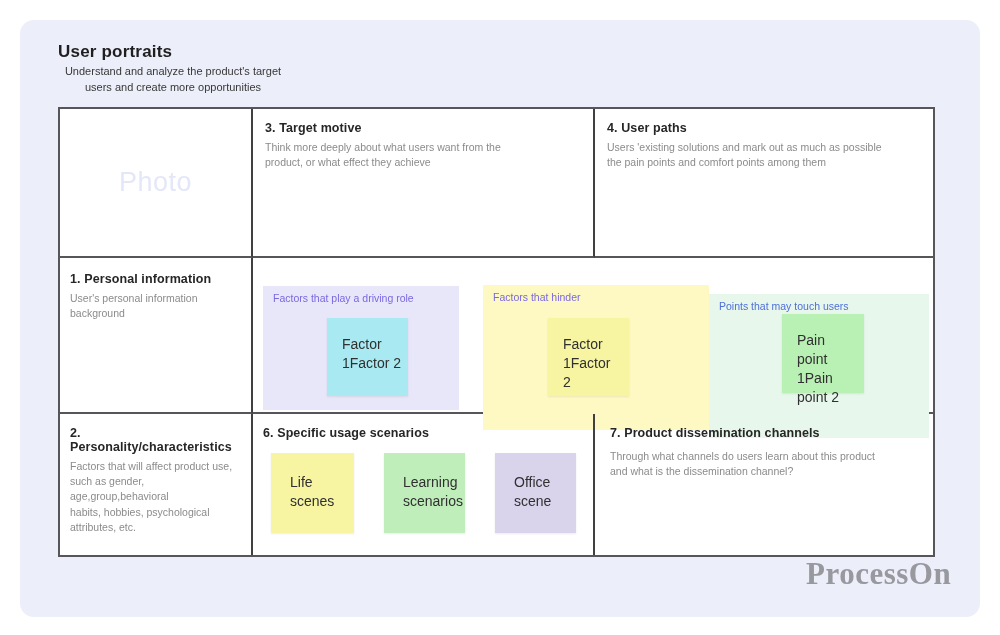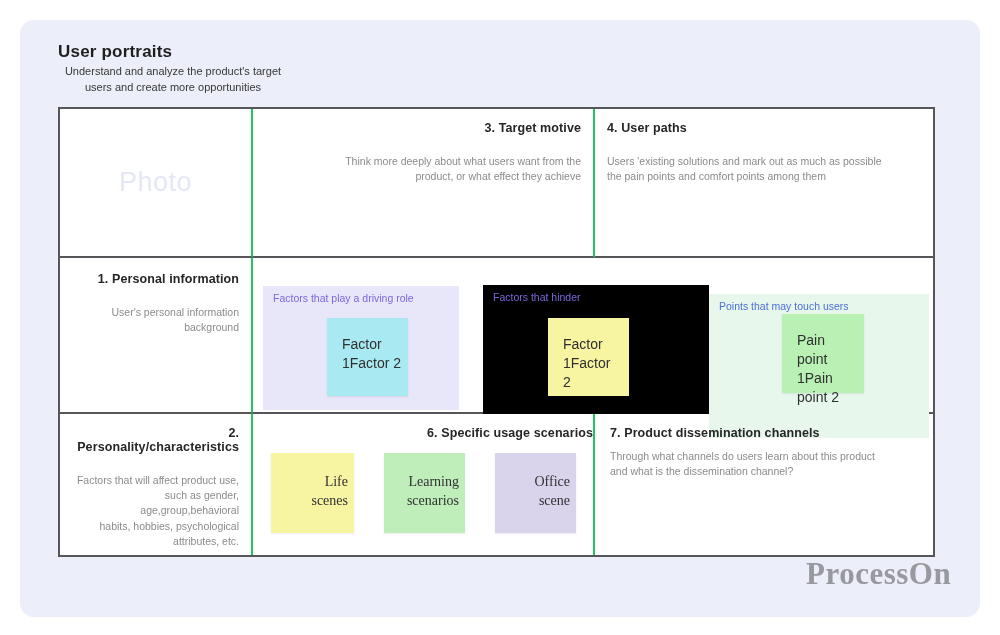--- a/index.html
+++ b/index.html
@@ -18,41 +18,41 @@
     width:250px;margin-left:-10px;margin-top:2px;text-align:center;
     font-size:11px;line-height:1.45;color:#383838;white-space:pre-line;
   }
   
   .tbl{
     position:absolute;left:58px;top:107px;width:877px;height:450px;
     background:#ffffff;border:2px solid #55555a;box-sizing:border-box;
     display:grid;grid-template-columns:193px 342px 1fr;grid-template-rows:149px 156px 1fr;
   }
   .cell{position:relative;box-sizing:border-box;}
-  .b-r{border-right:2px solid #22c55e;text-align:right;}
+  .b-r{border-right:2px solid #404040;}
   .b-b{border-bottom:2px solid #55555a;}
   .span2{grid-column:2 / span 2;}
   .cell .h{
     font-size:12.5px;font-weight:bold;color:#262626;letter-spacing:.1px;
   }
   .cell .body{
-    font-size:10.5px;color:#8b8b8b;line-height:1.45;white-space:pre-line;margin-top:19px;
+    font-size:10.5px;color:#8b8b8b;line-height:1.45;white-space:pre-line;margin-top:5px;
   }
   .pad{padding:12px 12px 0 12px;}
   .photo-cell{display:flex;align-items:center;justify-content:center;}
   .photo-cell .ph{font-size:27px;color:#e4e7f7;letter-spacing:.5px;}
   
   .zone{position:absolute;box-sizing:border-box;}
   .zone .zlabel{position:absolute;left:10px;top:6px;font-size:10.5px;}
   .note{
     position:absolute;box-sizing:border-box;padding:17px 6px 0 15px;
     font-size:14px;color:#303030;line-height:1.35;white-space:pre-line;
     box-shadow:0 1px 2px rgba(0,0,0,0.08);
   }
-  .note.lower{padding-top:20px;padding-left:9px;font-family:Liberation Serif, serif;}
+  .note.lower{padding-top:20px;padding-left:19px;}
   
   .watermark{
     position:absolute;left:806px;top:556px;
     font-family:"Liberation Serif","DejaVu Serif",serif;
     font-size:31px;font-weight:bold;color:#98989f;letter-spacing:.5px;
   }
 </style>
 </head>
 <body>
 
@@ -88,21 +88,21 @@
       <div class="body">User's personal information
 background</div>
     </div>
   </div>
 
   <div class="cell b-b span2">
 
     <div class="zone" style="left: 10px; top: 28px; width: 196px; height: 124px; background-color: rgb(231, 231, 249);">
       <div class="zlabel" style="color: rgb(122, 104, 224);">Factors that play a driving role</div>
     </div>
-    <div class="zone" style="left: 230px; top: 27px; width: 226px; height: 129px; background-color: #000000;">
+    <div class="zone" style="left: 230px; top: 27px; width: 226px; height: 145px; background-color: #fef9c3;">
       <div class="zlabel" style="color: rgb(122, 104, 224);">Factors that hinder</div>
     </div>
     <div class="zone" style="left: 456px; top: 36px; width: 220px; height: 144px; background-color: rgb(231, 247, 236);">
       <div class="zlabel" style="color: rgb(79, 111, 216);">Points that may touch users</div>
     </div>
 
     <div class="note" style="left: 74px; top: 60px; width: 81px; height: 78px; background-color: rgb(169, 233, 241);">Factor
 1Factor 2</div>
     <div class="note" style="left: 295px; top: 60px; width: 81px; height: 78px; background-color: rgb(247, 244, 162);">Factor
 1Factor

